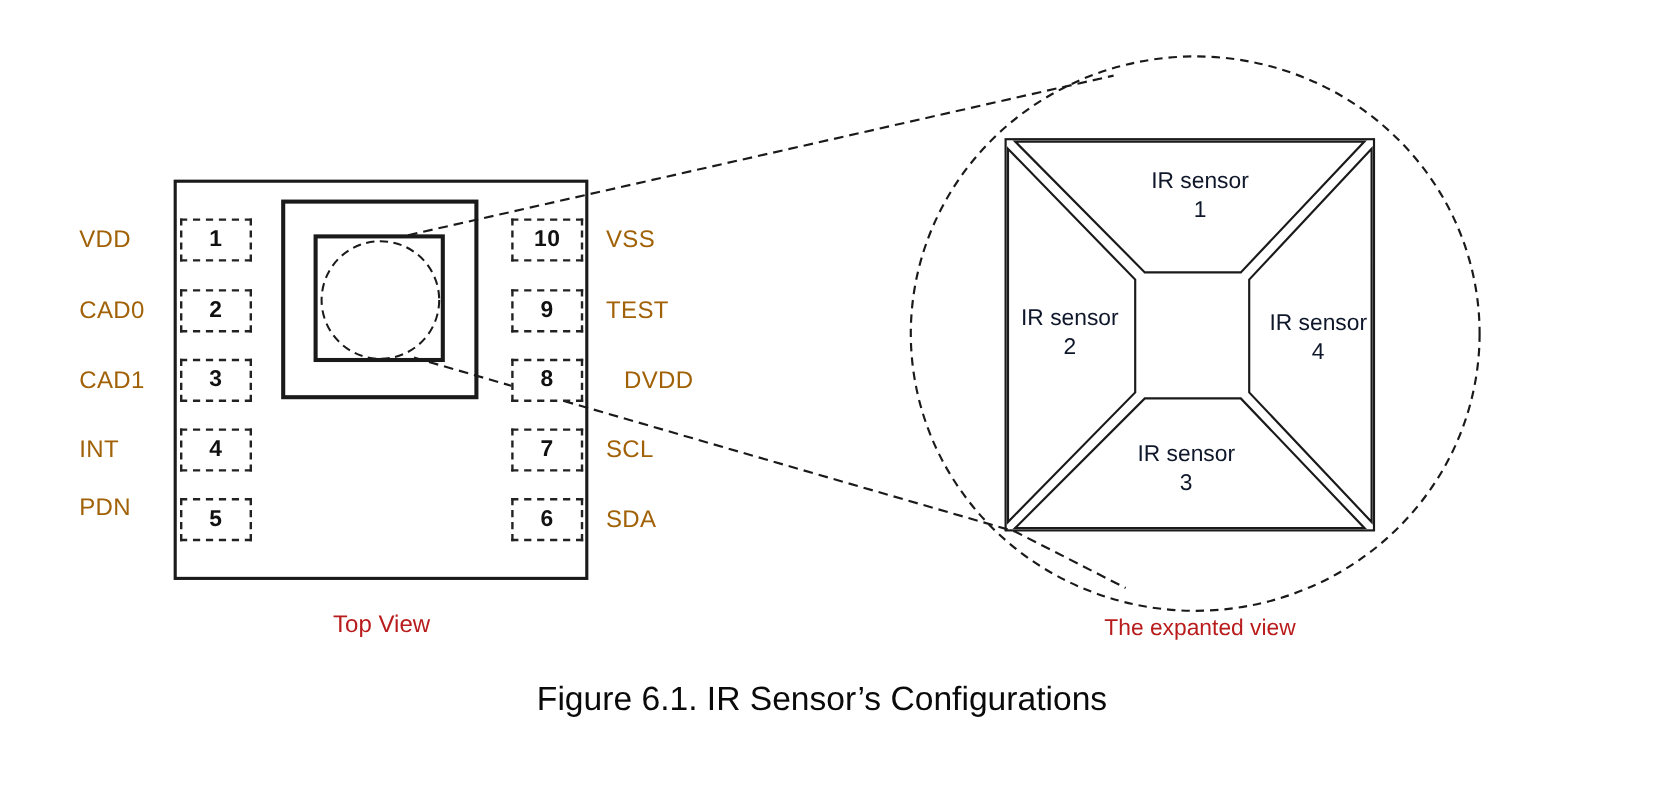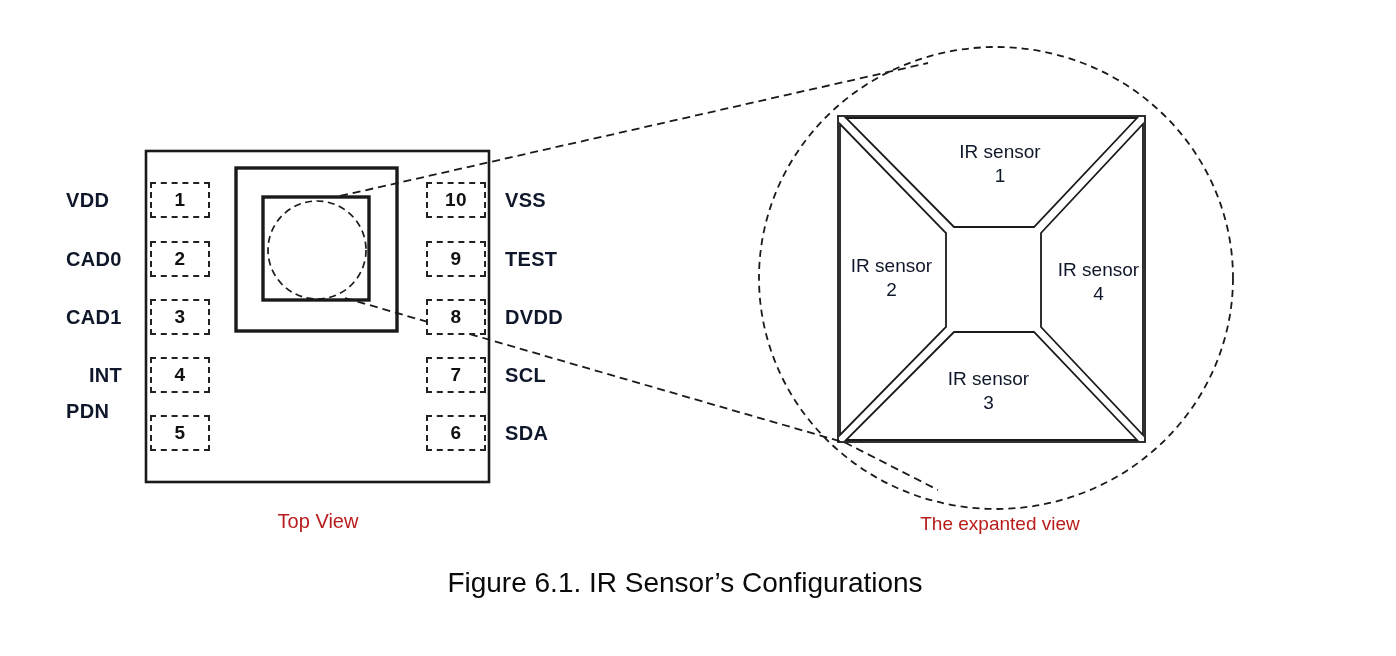--- a/index.html
+++ b/index.html
@@ -9,21 +9,21 @@
   }
   #shapes{position:absolute;left:0;top:0;width:1396px;height:656px;}
   .pinbox{
     position:absolute;width:56px;height:32px;border:2px dashed #222;
     background:#fff;text-align:center;
   }
   .pinbox .num{
     font-size:19px;font-weight:700;line-height:32px;color:#111;letter-spacing:0.5px;
   }
   .pinname{
-    position:absolute;font-size:20px;font-weight:700;color:#0f172a;
+    position:absolute;font-size:20px;font-weight:400;color:#a16207;
     white-space:nowrap;letter-spacing:0.3px;
   }
   .viewlabel{
     position:absolute;text-align:center;font-size:20px;color:#b91c1c;
     white-space:nowrap;font-weight:400;
   }
   .sensorlabel{
     position:absolute;text-align:center;font-size:19px;line-height:24px;
     color:#0f172a;font-weight:400;
   }
@@ -56,22 +56,22 @@
 
     <polygon points="846,118 1137,118 1034,227 954,227" fill="none" stroke="#1a1a1a" stroke-width="1.8"></polygon>
     <polygon points="840,124 840,435 946,327 946,233" fill="none" stroke="#1a1a1a" stroke-width="1.8"></polygon>
     <polygon points="1143,124 1143,435 1041,327 1041,233" fill="none" stroke="#1a1a1a" stroke-width="1.8"></polygon>
     <polygon points="846,440 1137,440 1034,332 954,332" fill="none" stroke="#1a1a1a" stroke-width="1.8"></polygon>
   </svg>
 
   <div class="pinname" style="left:66px;top:189px;">VDD</div>
   <div class="pinname" style="left:66px;top:248px;">CAD0</div>
   <div class="pinname" style="left:66px;top:306px;">CAD1</div>
-  <div class="pinname" style="left:66px;top:364px;margin-left:23px;">INT</div>
-  <div class="pinname" style="left:66px;top:400px;">PDN</div>
+  <div class="pinname" style="left:66px;top:364px;">INT</div>
+  <div class="pinname" style="left:66px;top:412px;">PDN</div>
 
   <div class="pinbox" style="left:150px;top:182px;">
       <div class="num">1</div>
     </div>
   <div class="pinbox" style="left:150px;top:241px;">
       <div class="num">2</div>
     </div>
   <div class="pinbox" style="left:150px;top:299px;">
       <div class="num">3</div>
     </div>
@@ -93,21 +93,21 @@
     </div>
   <div class="pinbox" style="left:426px;top:357px;">
       <div class="num">7</div>
     </div>
   <div class="pinbox" style="left:426px;top:415px;">
       <div class="num">6</div>
     </div>
 
   <div class="pinname" style="left:505px;top:189px;">VSS</div>
   <div class="pinname" style="left:505px;top:248px;">TEST</div>
-  <div class="pinname" style="left:505px;top:306px;">DVDD</div>
+  <div class="pinname" style="left:520px;top:306px;">DVDD</div>
   <div class="pinname" style="left:505px;top:364px;">SCL</div>
   <div class="pinname" style="left:505px;top:422px;">SDA</div>
 
   <div class="sensorlabel" style="left:930px;top:140px;width:140px;">
     <div>IR sensor</div>
     <div>1</div>
   </div>
   <div class="sensorlabel" style="left:829px;top:254px;width:125px;">
     <div>IR sensor</div>
     <div>2</div>

